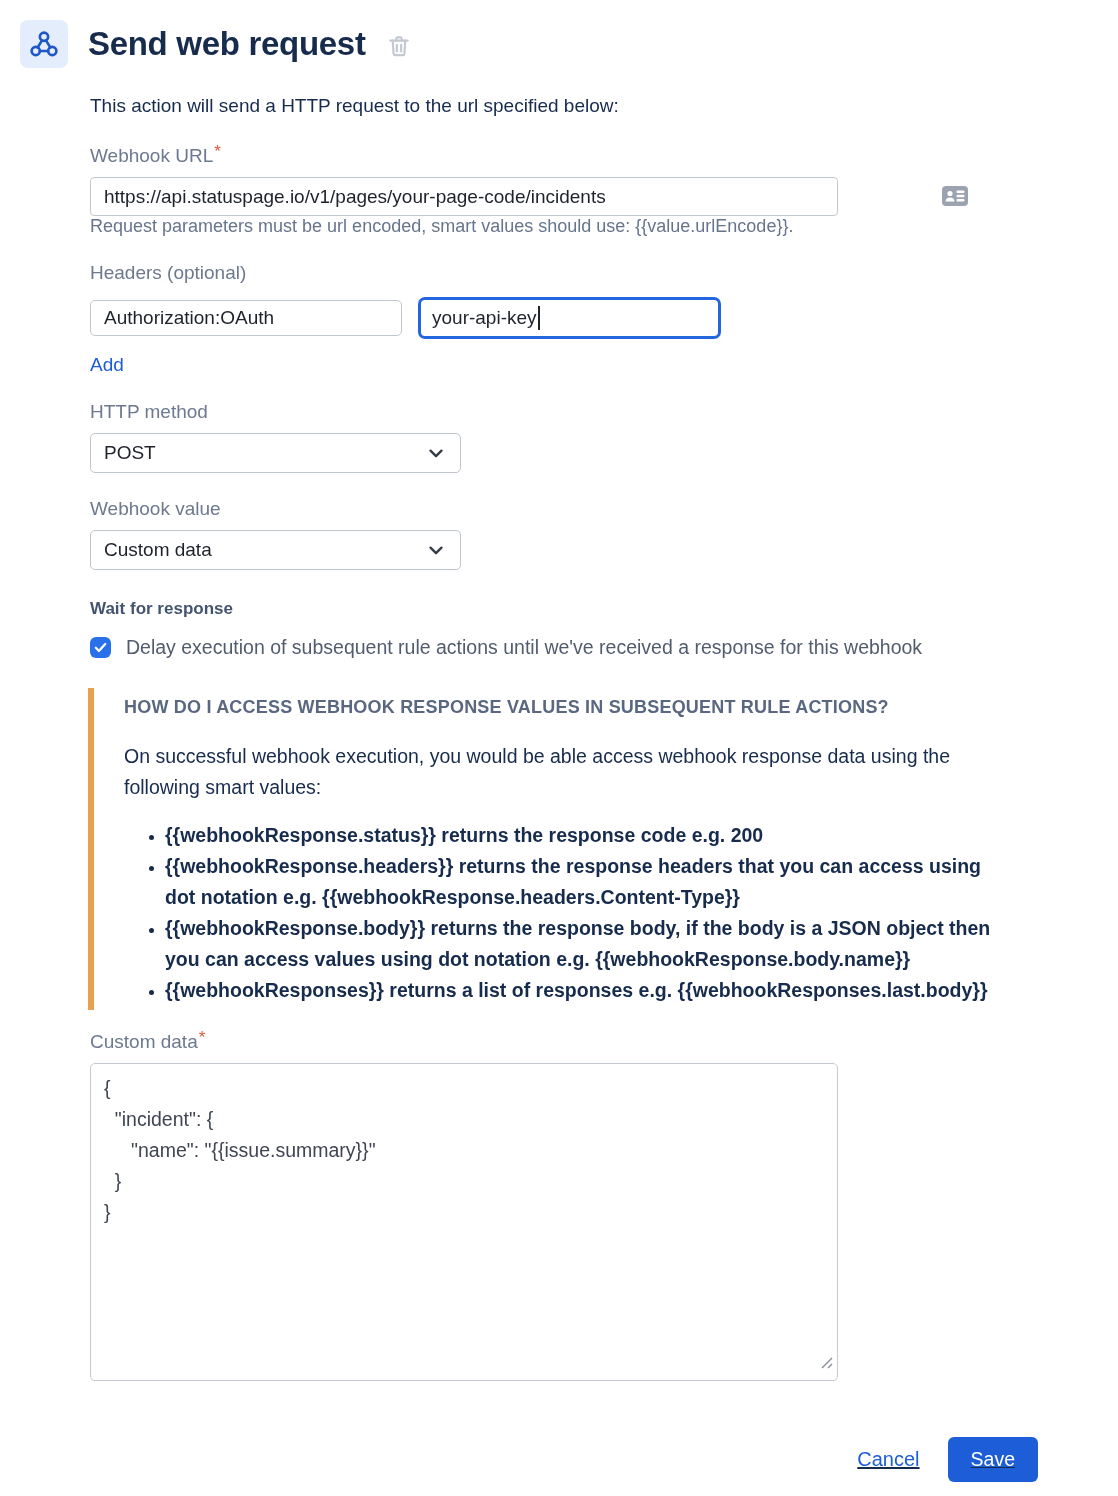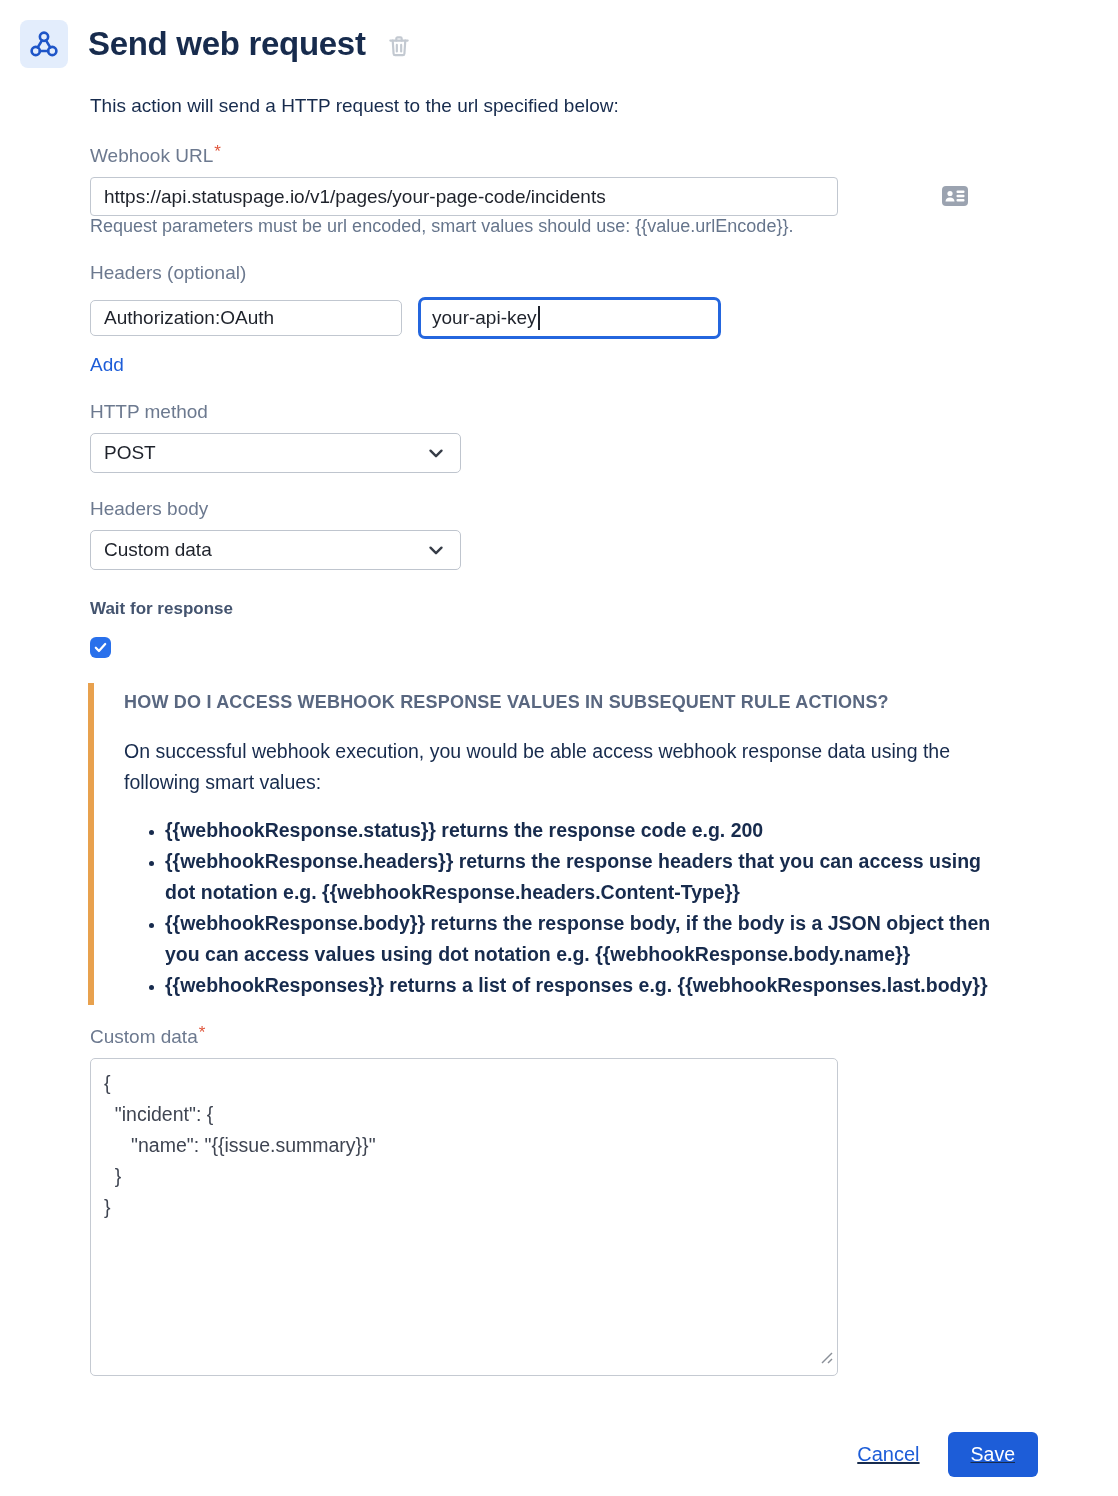--- a/index.html
+++ b/index.html
@@ -141,35 +141,36 @@
   <span class="add-link">Add</span>
 
   <div class="field-label">HTTP method</div>
   <div class="select-box">
     <span>POST</span>
     <svg width="22" height="22" viewBox="0 0 24 24" fill="none" stroke="#363C47" stroke-width="2.6" stroke-linecap="round" stroke-linejoin="round">
       <path d="M6 9.5l6 6 6-6"></path>
     </svg>
   </div>
 
-  <div class="field-label">Headers body</div>
+  <div class="field-label">Webhook value</div>
   <div class="select-box">
     <span>Custom data</span>
     <svg width="22" height="22" viewBox="0 0 24 24" fill="none" stroke="#363C47" stroke-width="2.6" stroke-linecap="round" stroke-linejoin="round">
       <path d="M6 9.5l6 6 6-6"></path>
     </svg>
   </div>
 
   <div class="wait-label">Wait for response</div>
   <div class="check-row">
     <div class="checkbox">
       <svg width="15" height="15" viewBox="0 0 24 24" fill="none" stroke="#ffffff" stroke-width="3.6" stroke-linecap="round" stroke-linejoin="round">
         <path d="M4.5 12.5l5 5 10-11"></path>
       </svg>
     </div>
+    <div class="check-label">Delay execution of subsequent rule actions until we've received a response for this webhook</div>
   </div>
 
   <div class="info-panel">
     <p class="info-heading">HOW DO I ACCESS WEBHOOK RESPONSE VALUES IN SUBSEQUENT RULE ACTIONS?</p>
     <p class="info-intro">On successful webhook execution, you would be able access webhook response data using the following smart values:</p>
     <ul class="info-list">
       <li>{{webhookResponse.status}} returns the response code e.g. 200</li>
       <li>{{webhookResponse.headers}} returns the response headers that you can access using dot notation e.g. {{webhookResponse.headers.Content-Type}}</li>
       <li>{{webhookResponse.body}} returns the response body, if the body is a JSON object then you can access values using dot notation e.g. {{webhookResponse.body.name}}</li>
       <li>{{webhookResponses}} returns a list of responses e.g. {{webhookResponses.last.body}}</li>

